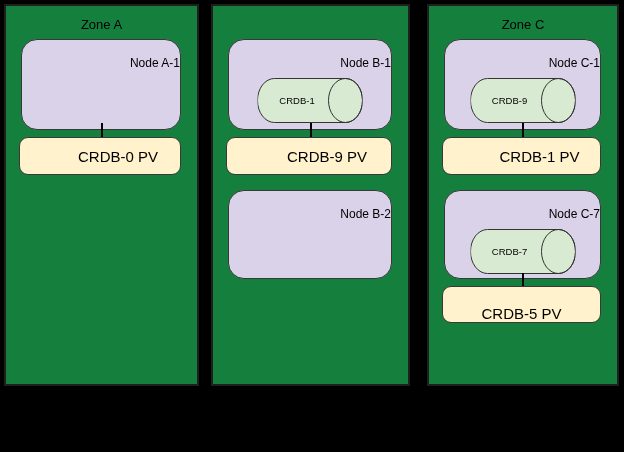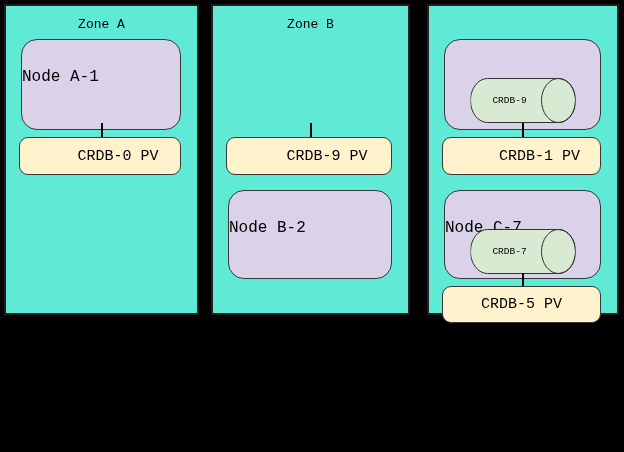--- a/index.html
+++ b/index.html
@@ -11,25 +11,24 @@
   #canvas {
     position: relative;
     width: 624px;
     height: 452px;
     background: #000000;
     overflow: hidden;
   }
   .zone {
     position: absolute;
     top: 4px;
-    height: 311px;
-    background: #5eead4;
+    height: 382px;
+    background: #15803d;
     border: 2px solid #1f1f1f;
     box-sizing: border-box;
-    font-family: Liberation Mono, monospace;
   }
   .zone-label {
     position: absolute;
     top: 11px;
     left: 0;
     width: 100%;
     text-align: center;
     font-size: 13px;
     color: #000000;
   }
@@ -39,25 +38,25 @@
     right: 16px;
     background: #d9d2e9;
     border: 1px solid #383838;
     border-radius: 16px;
     box-sizing: border-box;
   }
   .node-1 { top: 33px;  height: 91px; }
   .node-2 { top: 184px; height: 89px; }
   .node-label {
     position: absolute;
-    top: 28px;
+    top: 16px;
     left: 0;
     width: 100%;
-    text-align: left;
-    font-size: 16px;
+    text-align: right;
+    font-size: 12px;
     color: #000000;
   }
   .cylinder {
     position: absolute;
     left: 50%;
     transform: translateX(-50%);
     top: 38px;
     width: 105px;
     height: 45px;
   }
@@ -89,21 +88,21 @@
     border: 1px solid #383838;
     border-radius: 9px;
     box-sizing: border-box;
     display: flex;
     align-items: center;
     justify-content: center;
     font-size: 15px;
     color: #000000;
   }
   .pv-1 { top: 131px; height: 38px; padding-left: 36px; }
-  .pv-2 { top: 280px; height: 37px; }
+  .pv-2 { top: 280px; height: 37px; align-items: flex-end; }
   .zone-a { left: 4px;   width: 195px; }
   .zone-b { left: 211px; width: 199px; }
   .zone-c { left: 427px; width: 192px; }
 </style>
 </head>
 <body>
 
 <div id="canvas">
 
   <div class="zone zone-a">
@@ -114,37 +113,48 @@
     </div>
 
     <div class="connector c1"></div>
 
     <div class="pv pv-1">
       <span>CRDB-0 PV</span>
     </div>
   </div>
 
   <div class="zone zone-b">
-    <div class="zone-label">Zone B</div>
 
+    <div class="node node-1">
+      <div class="node-label">Node B-1</div>
+      <div class="cylinder">
+        <svg width="105" height="45" viewBox="0 0 105 45">
+          <path d="M 17 0.5 L 88 0.5 A 17 22 0 0 1 88 44.5 L 17 44.5 A 17 22 0 0 1 17 0.5 Z" fill="#d9ead3" stroke="#333333" stroke-width="1"></path>
+          <ellipse cx="88" cy="22.5" rx="17" ry="22" fill="none" stroke="#333333" stroke-width="1"></ellipse>
+        </svg>
+        <span class="cyl-label">CRDB-1</span>
+      </div>
+    </div>
 
     <div class="connector c1"></div>
 
     <div class="pv pv-1">
       <span>CRDB-9 PV</span>
     </div>
 
     <div class="node node-2">
       <div class="node-label">Node B-2</div>
     </div>
   </div>
 
   <div class="zone zone-c">
+    <div class="zone-label">Zone C</div>
 
     <div class="node node-1">
+      <div class="node-label">Node C-1</div>
       <div class="cylinder">
         <svg width="105" height="45" viewBox="0 0 105 45">
           <path d="M 17 0.5 L 88 0.5 A 17 22 0 0 1 88 44.5 L 17 44.5 A 17 22 0 0 1 17 0.5 Z" fill="#d9ead3" stroke="#333333" stroke-width="1"></path>
           <ellipse cx="88" cy="22.5" rx="17" ry="22" fill="none" stroke="#333333" stroke-width="1"></ellipse>
         </svg>
         <span class="cyl-label">CRDB-9</span>
       </div>
     </div>
 
     <div class="connector c1"></div>

